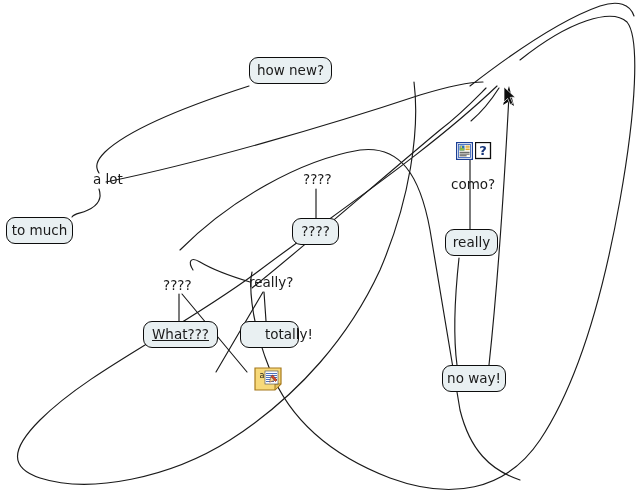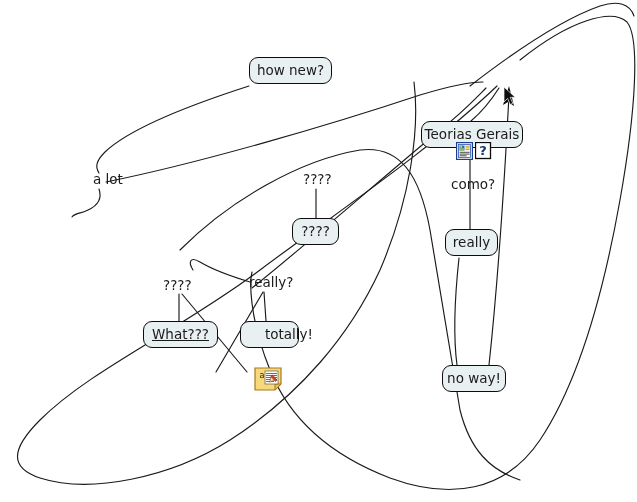--- a/index.html
+++ b/index.html
@@ -132,36 +132,36 @@
       <path d="M 250 282 C 230 276 210 268 200 262 C 190 256 188 262 193 270"></path>
 
     </g>
   </svg>
 
   <div class="node" style="left:249px; top:57px; width:83px;">
     <span>how new?</span>
   </div>
 
 
-  <div class="node" style="left:421px; top:121px; width:102px;">
-    <span>Teorias Gerais</span>
-  </div>
 
   <div class="node-plain" style="left:93px; top:172px;">
     <span>a lot</span>
   </div>
 
   <div class="node-plain" style="left:303px; top:172px;">
     <span>????</span>
   </div>
 
   <div class="node-plain" style="left:451px; top:177px;">
     <span>como?</span>
   </div>
 
+  <div class="node" style="left:6px; top:217px; width:67px;">
+    <span>to much</span>
+  </div>
 
   <div class="node" style="left:292px; top:218px; width:47px;">
     <span>????</span>
   </div>
 
   <div class="node" style="left:445px; top:229px; width:53px;">
     <span>really</span>
   </div>
 
   <div class="node-plain" style="left:163px; top:278px;">

